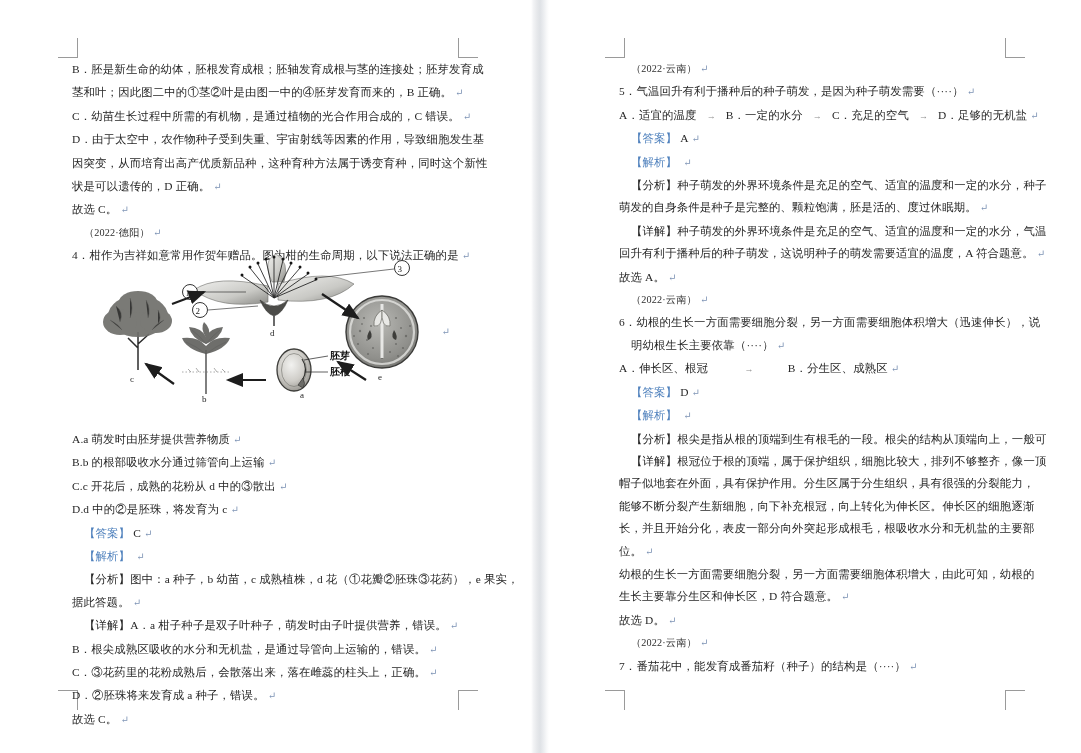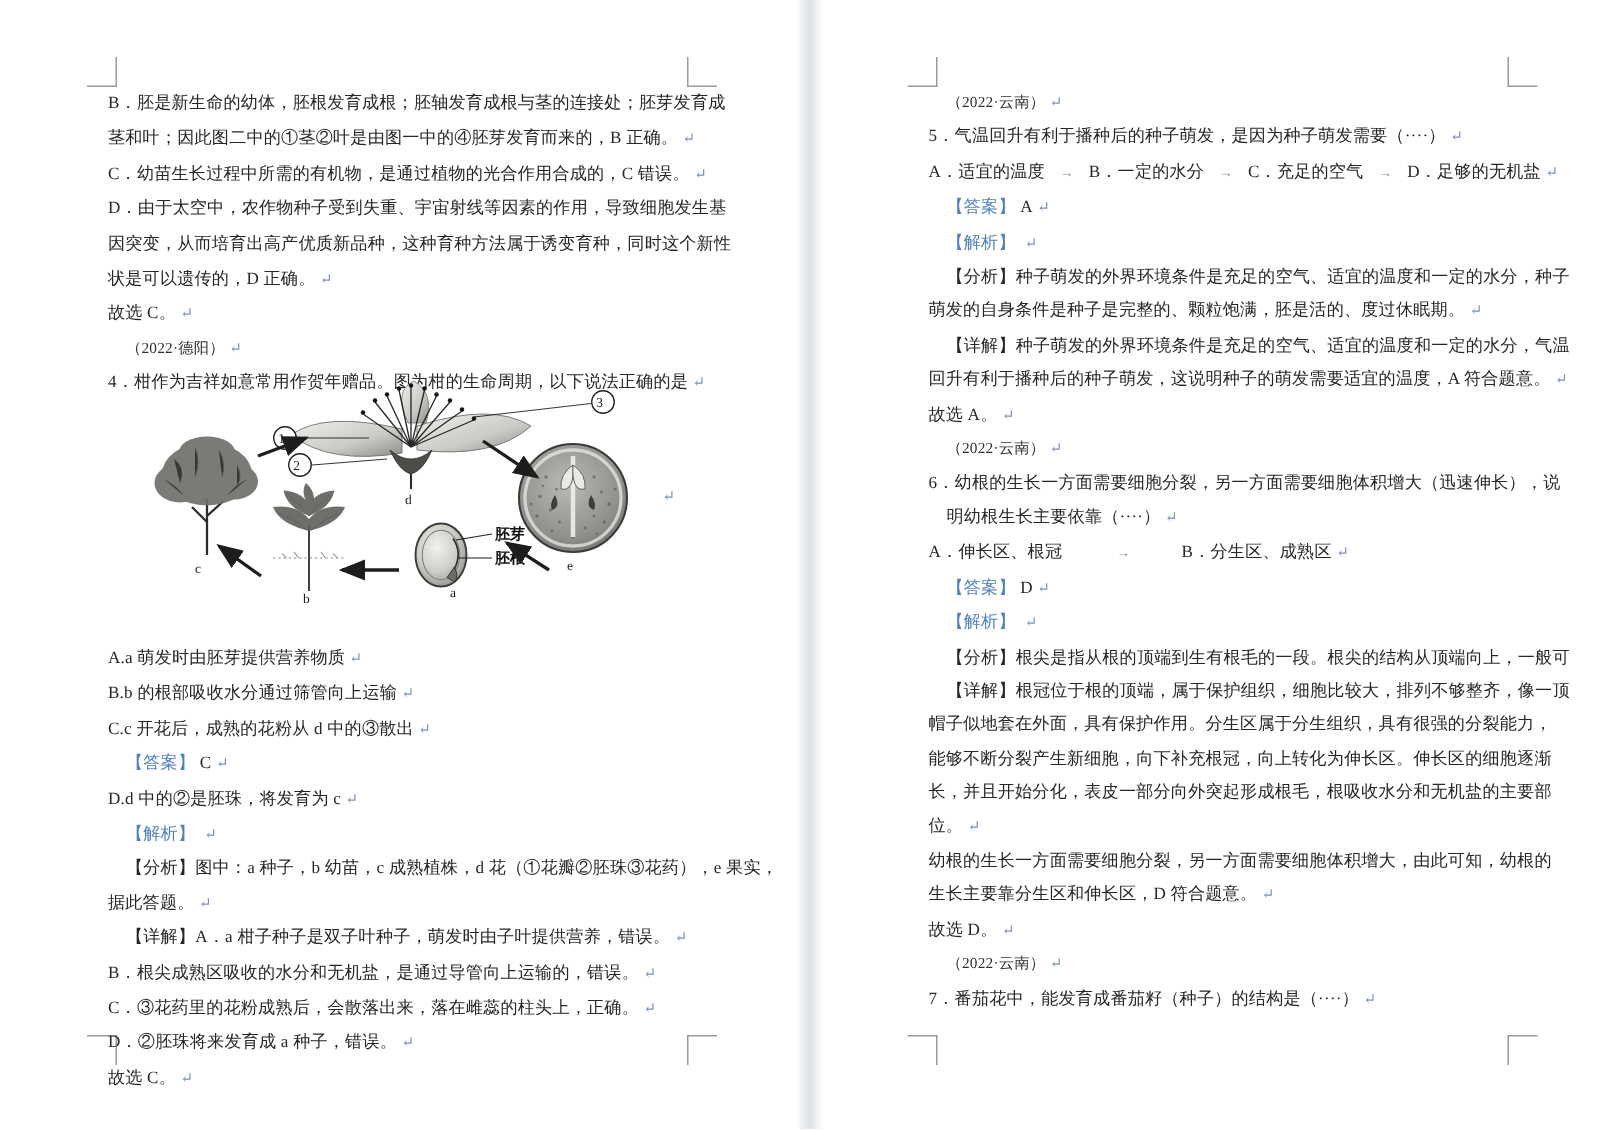--- a/index.html
+++ b/index.html
@@ -300,22 +300,22 @@
           <path d="M98,132 L70,112"></path>
         </g>
       </svg>
       <span class="fig-note">↵</span>
     </div>
 
     <div class="body-col" style="top:392px;margin-top:36px;">
       <div class="line"><span>A.a 萌发时由胚芽提供营养物质</span><span class="pilcrow">↵</span></div>
       <div class="line"><span>B.b 的根部吸收水分通过筛管向上运输</span><span class="pilcrow">↵</span></div>
       <div class="line"><span>C.c 开花后，成熟的花粉从 d 中的③散出</span><span class="pilcrow">↵</span></div>
+      <div class="line"><span>D.d 中的②是胚珠，将发育为 c</span><span class="pilcrow">↵</span></div>
       <div class="line sub"><span class="blue">【答案】</span> <span>C</span><span class="pilcrow">↵</span></div>
-      <div class="line"><span>D.d 中的②是胚珠，将发育为 c</span><span class="pilcrow">↵</span></div>
       <div class="line sub"><span class="blue">【解析】</span> <span class="pilcrow">↵</span></div>
       <div class="line sub"><span>【分析】图中：a 种子，b 幼苗，c 成熟植株，d 花（①花瓣②胚珠③花药），e 果实，</span></div>
       <div class="line"><span>据此答题。</span><span class="pilcrow">↵</span></div>
       <div class="line sub"><span>【详解】A．a 柑子种子是双子叶种子，萌发时由子叶提供营养，错误。</span><span class="pilcrow">↵</span></div>
       <div class="line"><span>B．根尖成熟区吸收的水分和无机盐，是通过导管向上运输的，错误。</span><span class="pilcrow">↵</span></div>
       <div class="line"><span>C．③花药里的花粉成熟后，会散落出来，落在雌蕊的柱头上，正确。</span><span class="pilcrow">↵</span></div>
       <div class="line"><span>D．②胚珠将来发育成 a 种子，错误。</span><span class="pilcrow">↵</span></div>
       <div class="line"><span>故选 C。</span><span class="pilcrow">↵</span></div>
     </div>
   </div>

